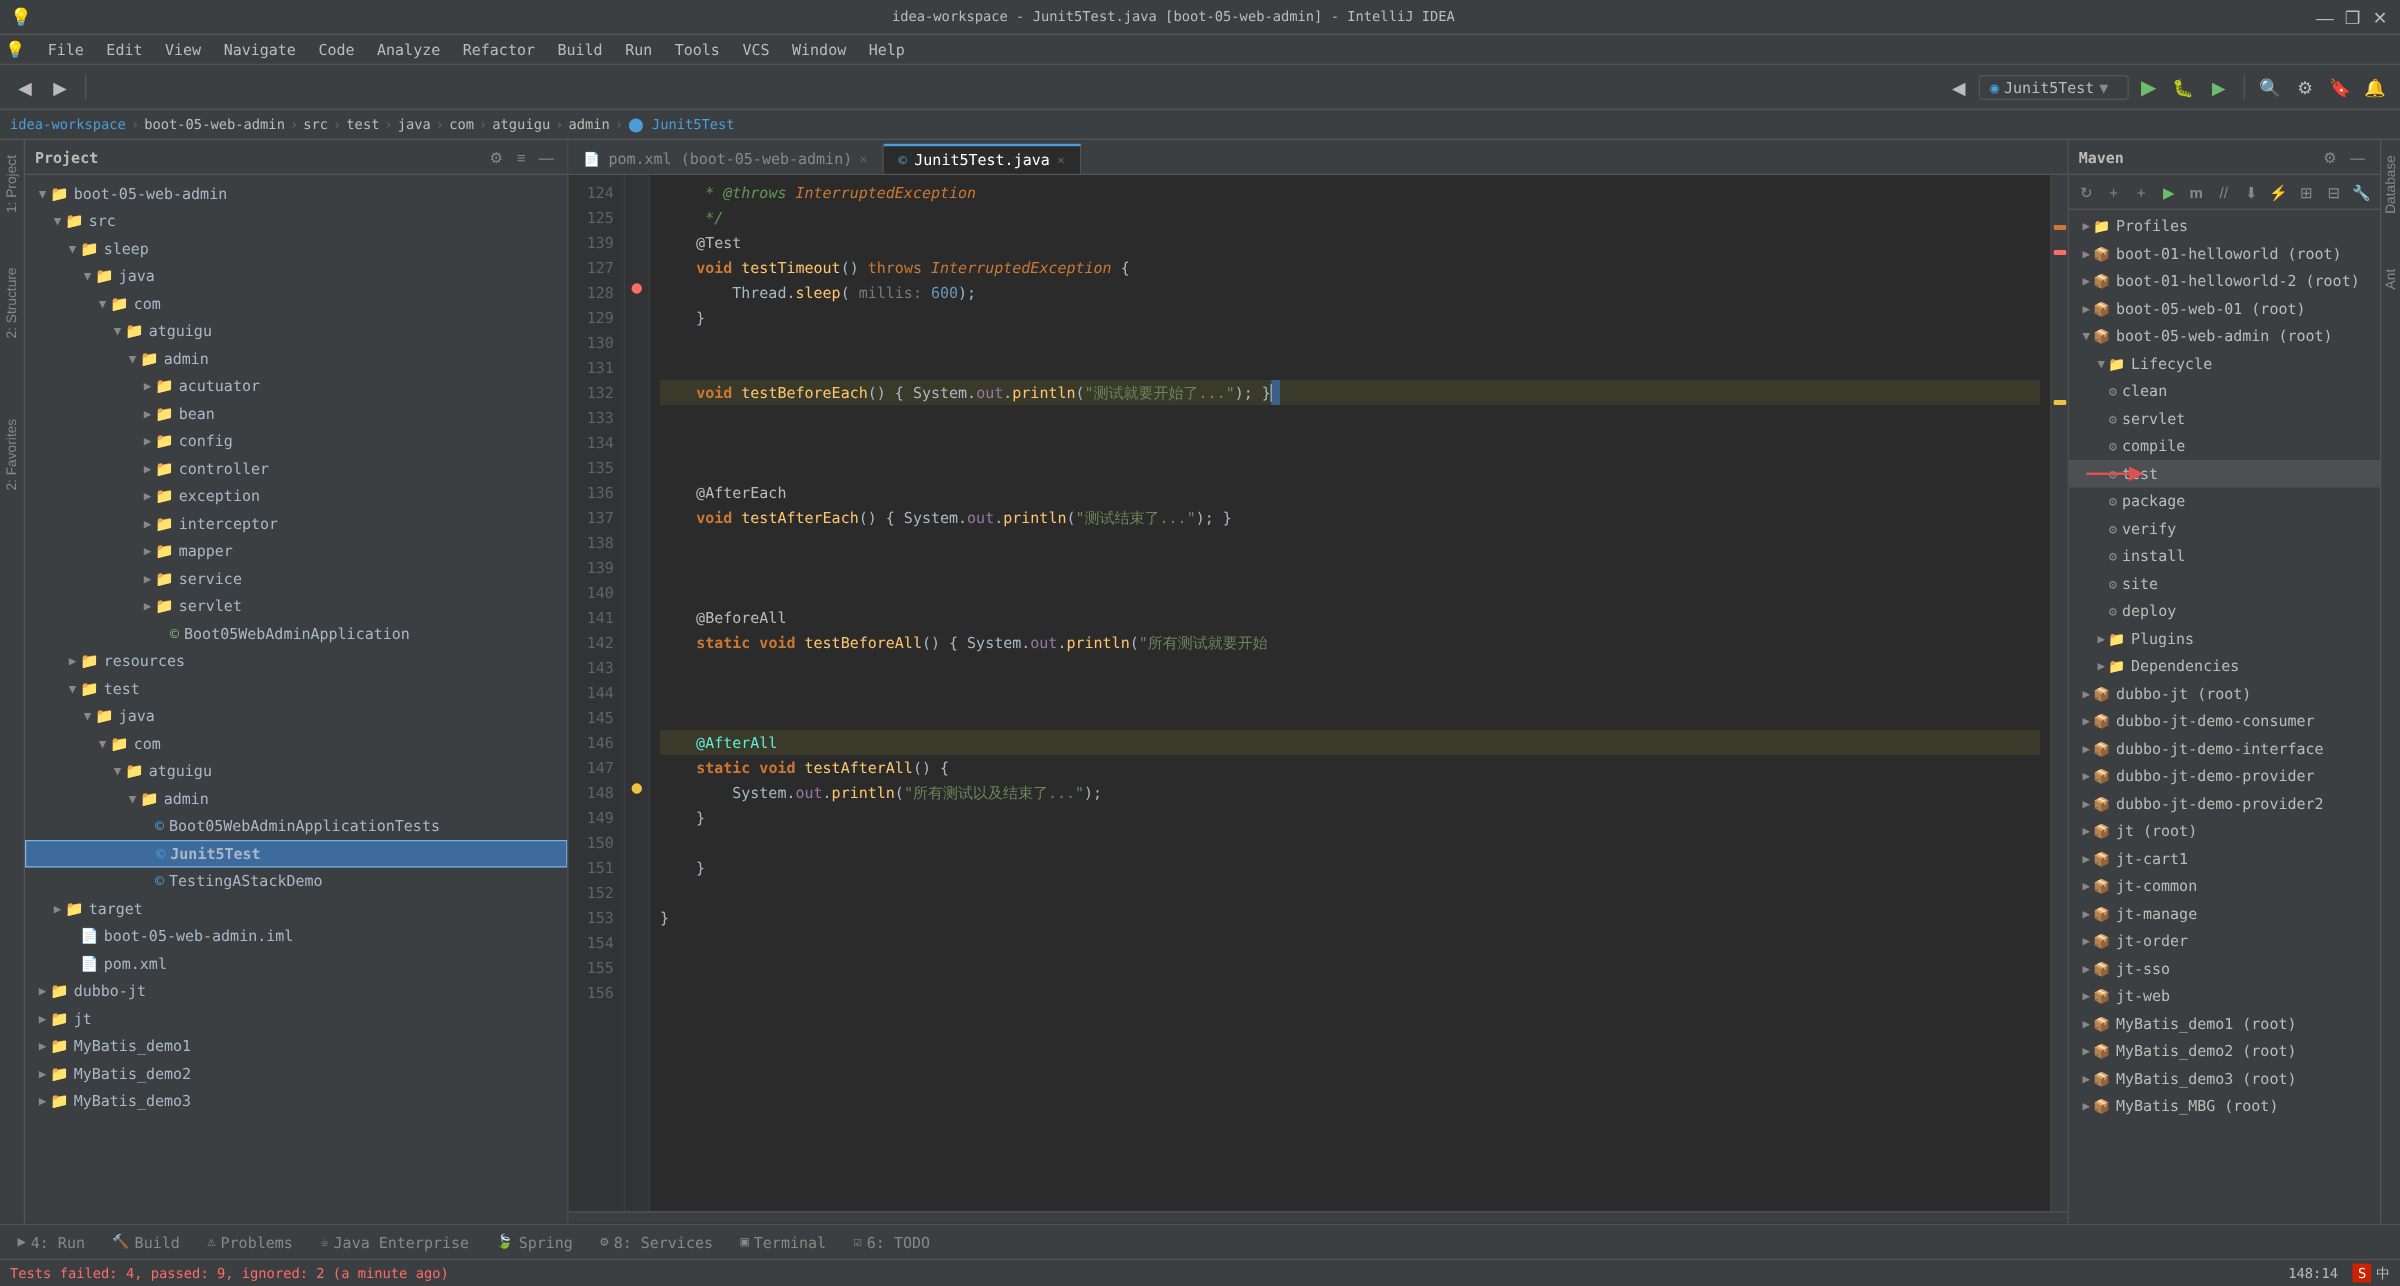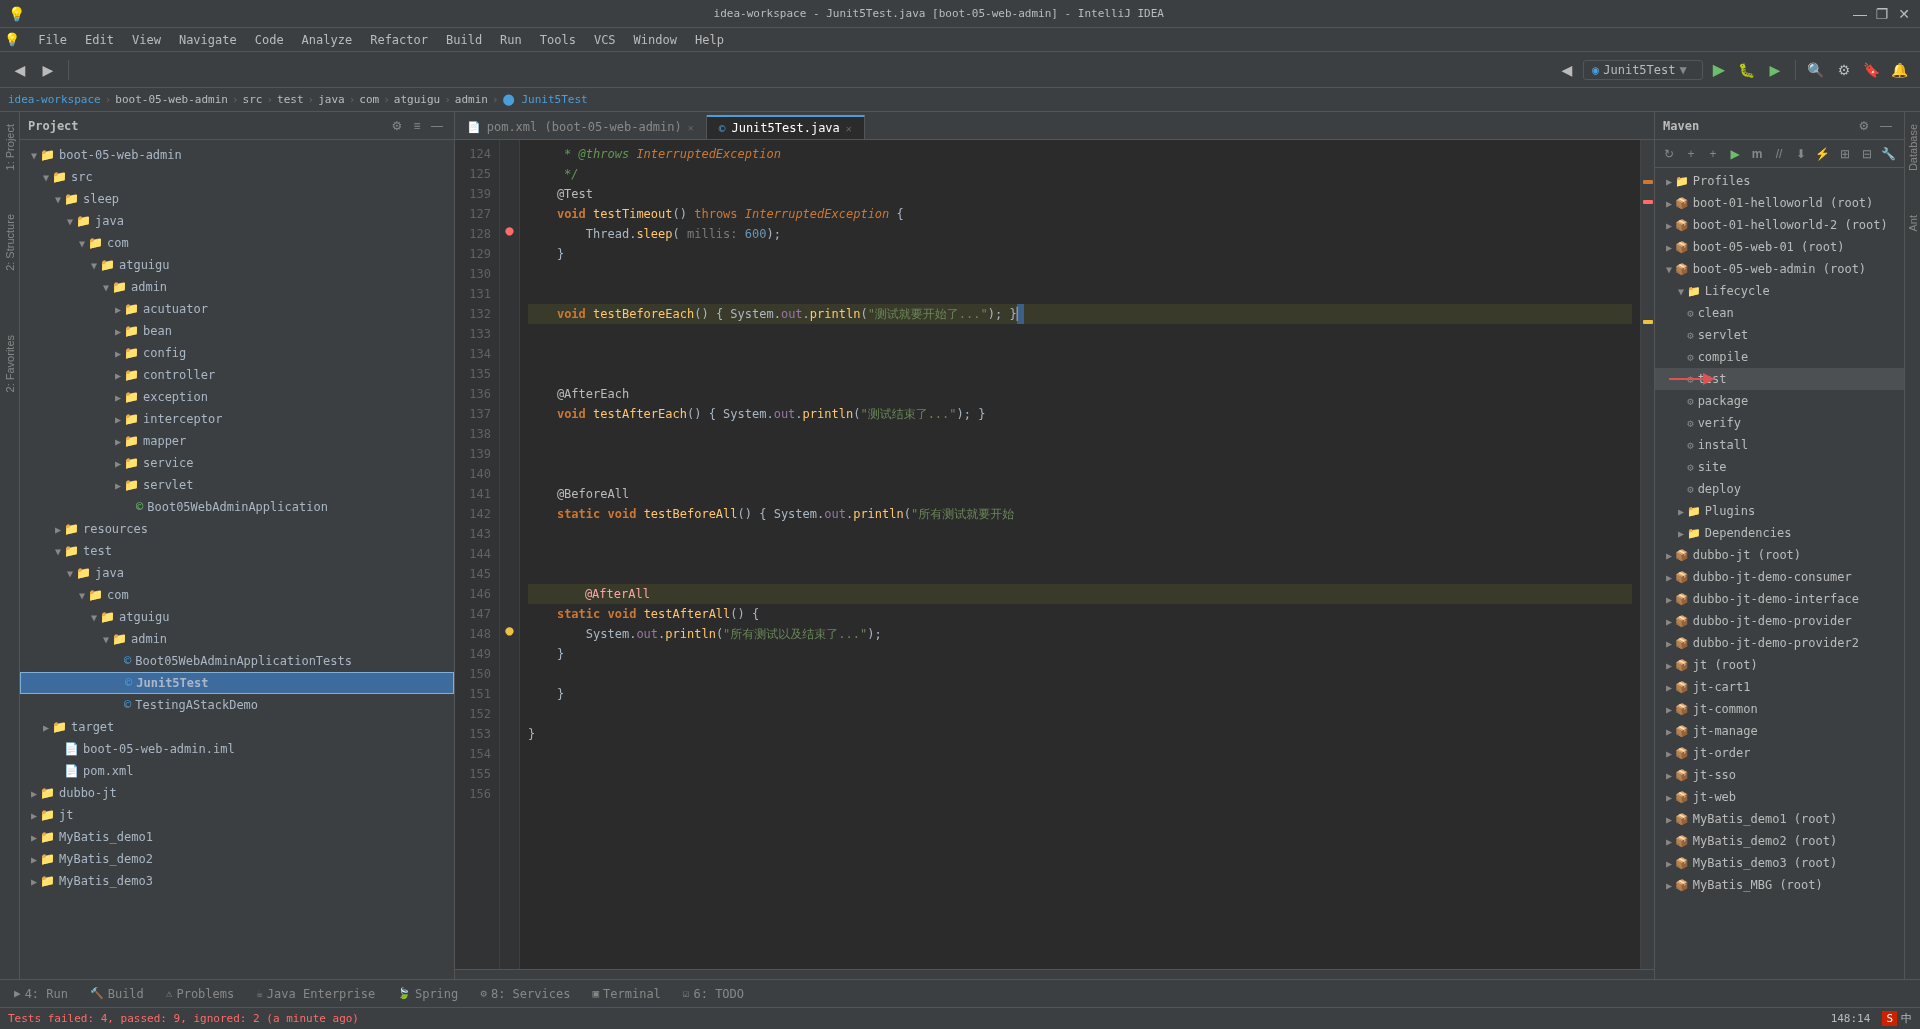--- a/index.html
+++ b/index.html
@@ -556,21 +556,21 @@
         <div class="code-line">
           <span style="color:#bbb;">&nbsp;&nbsp;&nbsp;&nbsp;@BeforeAll</span>
         </div>
         <div class="code-line">
           <span style="color:#a9b7c6;">&nbsp;&nbsp;&nbsp;&nbsp;</span><span style="color:#cc7832; font-weight:bold;">static void</span><span style="color:#a9b7c6;"> </span><span style="color:#ffc66d;">testBeforeAll</span><span style="color:#a9b7c6;">() { System.</span><span style="color:#9876aa;">out</span><span style="color:#a9b7c6;">.</span><span style="color:#ffc66d;">println</span><span style="color:#a9b7c6;">(</span><span style="color:#6a8759;">"所有测试就要开始</span>
         </div>
         <div class="code-line">&nbsp;</div>
         <div class="code-line">&nbsp;</div>
         <div class="code-line">&nbsp;</div>
         <div class="code-line" style="background:#3a3a2a;">
-          <span style="color:#fca5a5;padding-left:28px;">&nbsp;&nbsp;&nbsp;&nbsp;@AfterAll</span>
+          <span style="color:#5eead4;">&nbsp;&nbsp;&nbsp;&nbsp;@AfterAll</span>
         </div>
         <div class="code-line">
           <span style="color:#a9b7c6;">&nbsp;&nbsp;&nbsp;&nbsp;</span><span style="color:#cc7832; font-weight:bold;">static void</span><span style="color:#a9b7c6;"> </span><span style="color:#ffc66d;">testAfterAll</span><span style="color:#a9b7c6;">() {</span>
         </div>
         <div class="code-line">
           <span style="color:#a9b7c6;">&nbsp;&nbsp;&nbsp;&nbsp;&nbsp;&nbsp;&nbsp;&nbsp;System.</span><span style="color:#9876aa;">out</span><span style="color:#a9b7c6;">.</span><span style="color:#ffc66d;">println</span><span style="color:#a9b7c6;">(</span><span style="color:#6a8759;">"所有测试以及结束了..."</span><span style="color:#a9b7c6;">);</span>
         </div>
         <div class="code-line">
           <span style="color:#a9b7c6;">&nbsp;&nbsp;&nbsp;&nbsp;}</span>
         </div>

